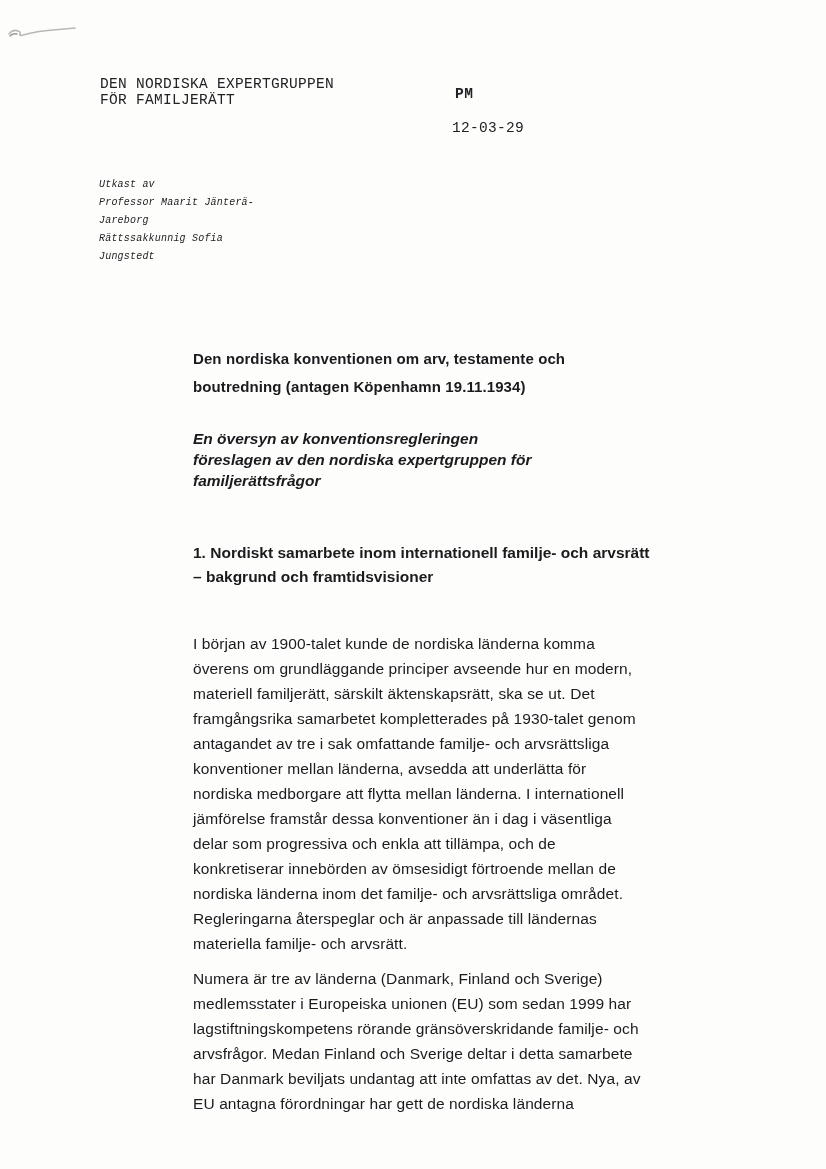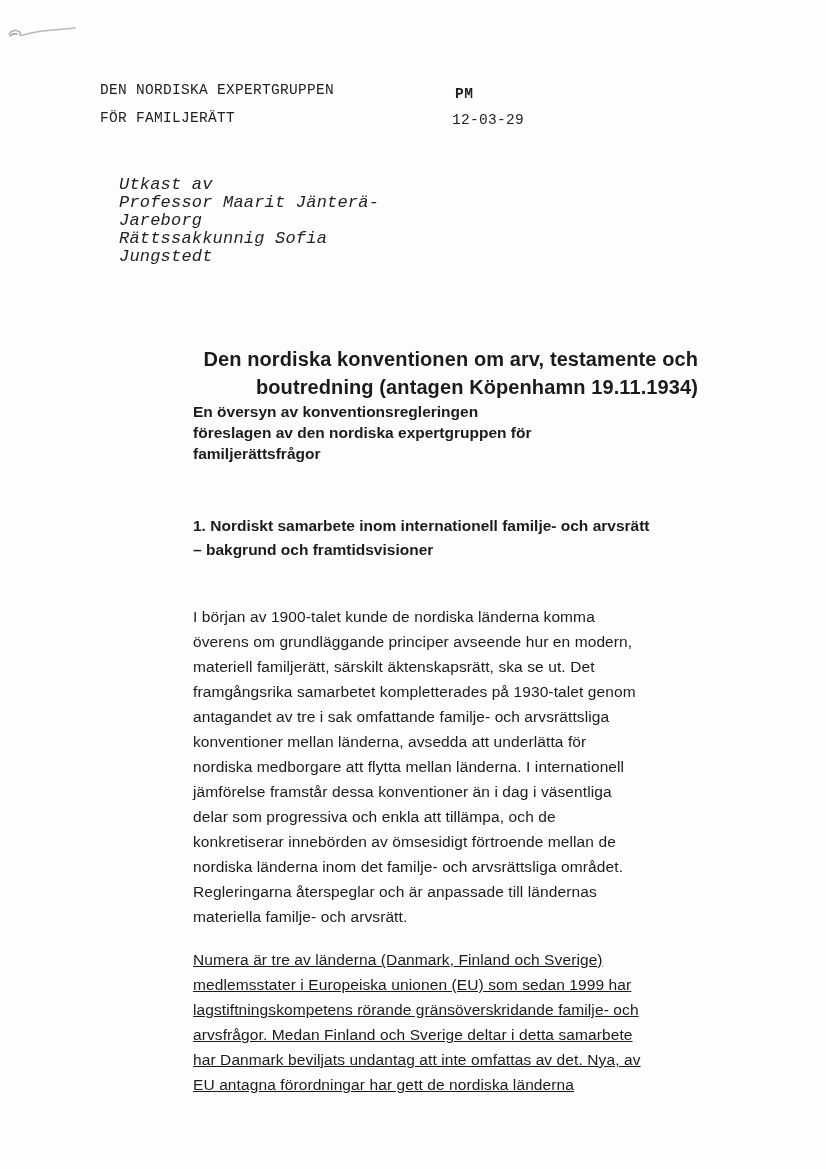--- a/index.html
+++ b/index.html
@@ -24,93 +24,93 @@
   .typewriter {
     font-family: "Liberation Mono", "DejaVu Sans Mono", monospace;
     font-size: 14.5px;
     color: #222224;
   }
 
   .org-block {
     position: absolute;
     left: 100px;
     top: 76px;
-    line-height: 28px;
+    line-height: 16px;
     white-space: pre-line;
     letter-spacing: 0.3px;
   }
 
   .pm-label {
     position: absolute;
     left: 455px;
     top: 86px;
     font-weight: bold;
     letter-spacing: 0.5px;
   }
 
   .date-label {
     position: absolute;
     left: 452px;
-    top: 112px;
+    top: 120px;
     letter-spacing: 0.3px;
     text-align: right;
   }
 
   .authors-block {
     position: absolute;
     left: 99px;
     top: 176px;
     font-style: italic;
-    font-size: 17px;
+    font-size: 10px;
     line-height: 18px;
     white-space: pre-line;
     letter-spacing: 0.2px;
-    margin-left: 20px;
   }
 
   .content {
     position: absolute;
     left: 193px;
     top: 345px;
     width: 505px;
   }
 
   .doc-title {
-    font-size: 20px;
+    font-size: 15px;
     font-weight: bold;
     line-height: 28px;
     white-space: pre-line;
     letter-spacing: 0.1px;
-    text-align: right;
   }
 
   .doc-subtitle {
+    margin-top: 27px;
     font-size: 15.5px;
     font-weight: bold;
     line-height: 21px;
     white-space: pre-line;
+    font-style: italic;
   }
 
   .section-heading {
     margin-top: 50px;
     font-size: 15.5px;
     font-weight: bold;
     line-height: 24px;
     white-space: pre-line;
   }
 
   .body-para {
     font-size: 15.5px;
     line-height: 25px;
     white-space: pre-line;
     letter-spacing: 0.1px;
   }
 
   .para-1 { margin-top: 42px; }
-  .para-2 { margin-top: 18px; text-decoration: underline; }
+  .para-2 { margin-top: 10px; }
 </style>
 </head>
 <body>
 
 <div class="page">
 
   <svg class="smudge" width="72" height="20" viewBox="0 0 72 20">
     <path d="M3 12 q4 -5 9 -3 q3 1 2 3 q-1 2 3 1 q14 -4 30 -5 q12 -1 22 -2" fill="none" stroke="#b8b8b6" stroke-width="1.6" stroke-linecap="round"></path>
     <path d="M4 14 q3 -3 7 -2" fill="none" stroke="#9a9a98" stroke-width="1.4" stroke-linecap="round"></path>
   </svg>

